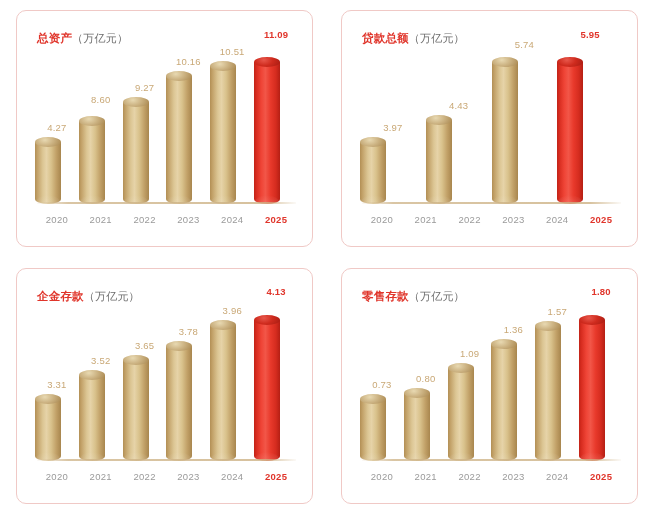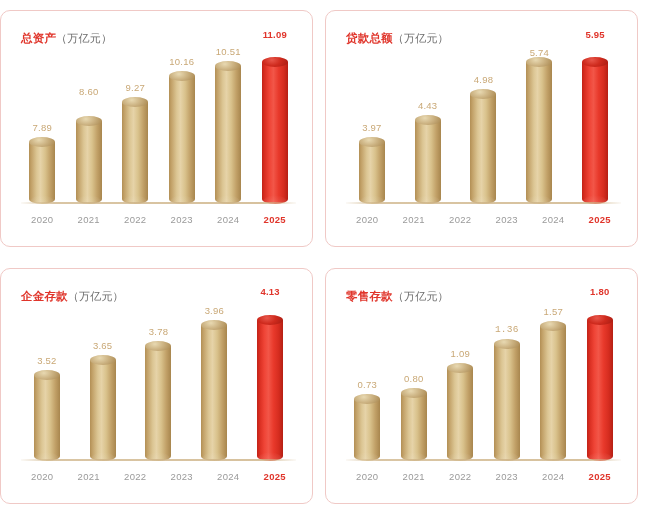--- a/index.html
+++ b/index.html
@@ -18,21 +18,21 @@
     width: 650px;
     height: 515px;
     display: grid;
     grid-template-columns: 325px 325px;
     grid-template-rows: 258px 257px;
     box-sizing: border-box;
   }
 
   .cell {
     box-sizing: border-box;
-    padding: 10px 12px 11px 0;
+    padding: 10px 12px 11px 16px;
     position: relative;
   }
 
   .card {
     position: relative;
     width: 100%;
     height: 100%;
     box-sizing: border-box;
     border: 1px solid #f0c9c6;
     border-radius: 10px;
@@ -115,21 +115,20 @@
   }
 
   
   .col {
     flex: 1 1 0;
     height: 100%;
     position: relative;
     display: flex;
     flex-direction: column;
     justify-content: flex-end;
-    align-items: center;
   }
 
   .val {
     position: absolute;
     width: 100%;
     text-align: center;
     font-size: 9.5px;
     color: #c9a876;
     letter-spacing: 0.2px;
     line-height: 1;
@@ -207,28 +206,28 @@
 <div class="grid">
 
   <div class="cell">
     <div class="card">
       <div class="card-title">
         <span class="title-main">总资产</span><span class="title-unit">（万亿元）</span>
       </div>
       <div class="plot">
         <div class="bars">
             <div class="col">
-              <div class="val" style="bottom: 72px;">7.89</div>
+              <div class="val" style="bottom: 72px;">4.27</div>
               <div class="cyl" style="height: 67px;">
                 <div class="body"></div>
                 <div class="cap"></div>
               </div>
             </div>
             <div class="col">
-              <div class="val" style="bottom: 108px;">8.60</div>
+              <div class="val" style="bottom: 100px;">8.60</div>
               <div class="cyl" style="height: 88px;">
                 <div class="body"></div>
                 <div class="cap"></div>
               </div>
             </div>
             <div class="col">
               <div class="val" style="bottom: 112px;">9.27</div>
               <div class="cyl" style="height: 107px;">
                 <div class="body"></div>
                 <div class="cap"></div>
@@ -284,28 +283,21 @@
               </div>
             </div>
             <div class="col">
               <div class="val" style="bottom: 94px;">4.43</div>
               <div class="cyl" style="height: 89px;">
                 <div class="body"></div>
                 <div class="cap"></div>
               </div>
             </div>
             <div class="col">
-              <div class="val" style="bottom: 120px;">4.98</div>
-              <div class="cyl" style="height: 115px;">
-                <div class="body"></div>
-                <div class="cap"></div>
-              </div>
-            </div>
-            <div class="col">
-              <div class="val" style="bottom: 147px;">5.74</div>
+              <div class="val" style="bottom: 155px;">5.74</div>
               <div class="cyl" style="height: 150px;">
                 <div class="body"></div>
                 <div class="cap"></div>
               </div>
             </div>
             <div class="col">
               <div class="val hl" style="bottom: 165px;">5.95</div>
               <div class="cyl red" style="height: 160px;">
                 <div class="body"></div>
                 <div class="cap"></div>
@@ -326,20 +318,27 @@
   </div>
 
   <div class="cell">
     <div class="card">
       <div class="card-title">
         <span class="title-main">企金存款</span><span class="title-unit">（万亿元）</span>
       </div>
       <div class="plot">
         <div class="bars">
             <div class="col">
+              <div class="val" style="bottom: 72px;">3.31</div>
+              <div class="cyl" style="height: 67px;">
+                <div class="body"></div>
+                <div class="cap"></div>
+              </div>
+            </div>
+            <div class="col">
               <div class="val" style="bottom: 96px;">3.52</div>
               <div class="cyl" style="height: 91px;">
                 <div class="body"></div>
                 <div class="cap"></div>
               </div>
             </div>
             <div class="col">
               <div class="val" style="bottom: 111px;">3.65</div>
               <div class="cyl" style="height: 106px;">
                 <div class="body"></div>
@@ -403,21 +402,21 @@
               </div>
             </div>
             <div class="col">
               <div class="val" style="bottom: 103px;">1.09</div>
               <div class="cyl" style="height: 98px;">
                 <div class="body"></div>
                 <div class="cap"></div>
               </div>
             </div>
             <div class="col">
-              <div class="val" style="bottom: 127px; font-family: Liberation Mono, monospace;">1.36</div>
+              <div class="val" style="bottom: 127px;">1.36</div>
               <div class="cyl" style="height: 122px;">
                 <div class="body"></div>
                 <div class="cap"></div>
               </div>
             </div>
             <div class="col">
               <div class="val" style="bottom: 145px;">1.57</div>
               <div class="cyl" style="height: 140px;">
                 <div class="body"></div>
                 <div class="cap"></div>

